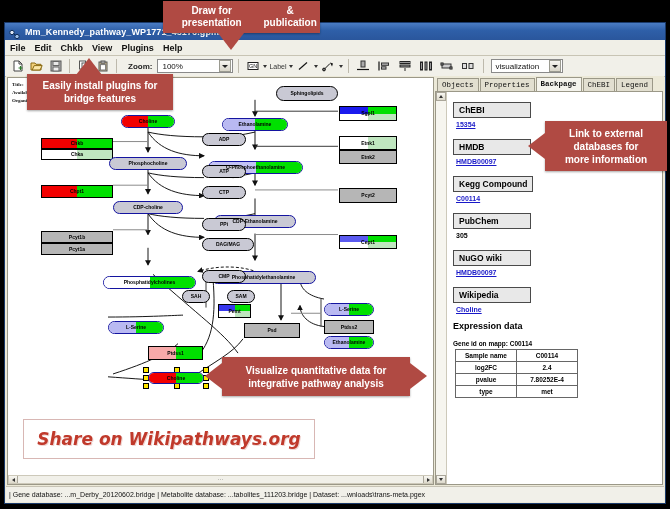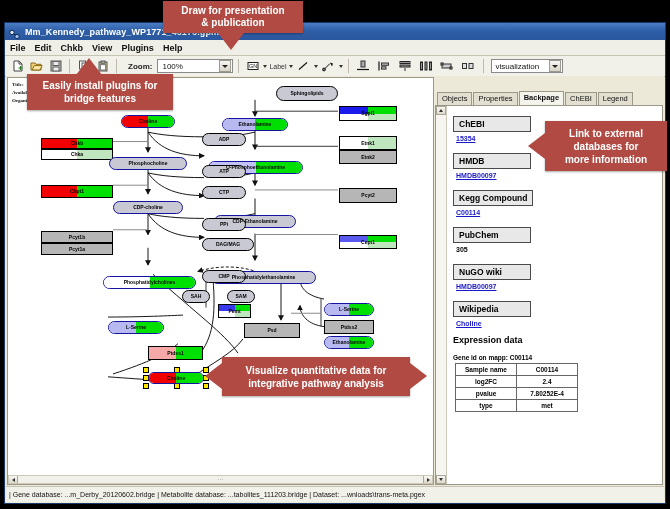--- a/index.html
+++ b/index.html
@@ -52,21 +52,21 @@
   .rowsplit{position:absolute;inset:0;display:flex;flex-direction:column;z-index:0;}
   .rowsplit>div{flex:1;display:flex;}
   .rowsplit>div>div{flex:1;}
   .ntext{position:relative;z-index:2;}
   .sel-handles span{position:absolute;width:4px;height:4px;background:#ffe600;border:1px solid #000;}
 
   svg.edges{position:absolute;left:0;top:0;width:100%;height:100%;pointer-events:none;}
 
   
   .sidepanel{flex:1;display:flex;flex-direction:column;margin:1px 1px 1px 0;}
-  .tabstrip{display:flex;align-items:flex-end;height:28px;gap:1px;padding-left:2px;background:#ece9d8;}
+  .tabstrip{display:flex;align-items:flex-end;height:14px;gap:1px;padding-left:2px;background:#ece9d8;font-family:Liberation Mono, monospace;}
   .tab{font-size:7.5px;padding:1px 4px 1px;border:1px solid #9b9888;border-bottom:none;
        background:#e2dfd0;color:#111;line-height:10px;}
   .tab.active{background:#f4f3ec;font-weight:bold;padding-bottom:2px;}
   .panelbox{flex:1;background:#fff;border:1px solid #9b9888;box-sizing:border-box;position:relative;
             display:flex;overflow:hidden;}
   .vscroll{width:10px;background:#f1f0e9;border-right:1px solid #cdc9ba;display:flex;flex-direction:column;}
   .vs-btn{height:9px;background:linear-gradient(180deg,#f8f7f2,#ddd9cb);border:1px solid #aaa69a;box-sizing:border-box;
           display:flex;align-items:center;justify-content:center;}
   .vs-up{width:0;height:0;border-left:2.5px solid transparent;border-right:2.5px solid transparent;border-bottom:3px solid #333;}
   .vs-dn{width:0;height:0;border-left:2.5px solid transparent;border-right:2.5px solid transparent;border-top:3px solid #333;}
@@ -634,21 +634,21 @@
           </div>
         </div>
       </div>
     </div>
 
     <div class="statusbar">
       <span>| Gene database: ...m_Derby_20120602.bridge | Metabolite database: ...tabolites_111203.bridge | Dataset:  ...wnloads\trans-meta.pgex</span>
     </div>
   </div>
 
-  <div class="callout" style="left:163px;top:1px;width:140px;height:32px;flex-direction:column;font-size:10px;line-height:12px;">
+  <div class="callout" style="left:163px;top:1px;width:157px;height:32px;flex-direction:row;font-size:10px;line-height:12px;">
     <span>Draw for presentation</span>
     <span>&amp; publication</span>
   </div>
   <div class="arrow-dn" style="left:218px;top:33px;"></div>
 
   <div class="callout" style="left:27px;top:74px;width:146px;height:36px;flex-direction:column;font-size:10px;line-height:13px;">
     <span>Easily install plugins for</span>
     <span>bridge features</span>
   </div>
   <div class="arrow-up" style="left:76px;top:58px;"></div>
@@ -660,14 +660,17 @@
   </div>
   <div class="arrow-lf" style="left:528px;top:133px;"></div>
 
   <div class="callout" style="left:222px;top:357px;width:188px;height:39px;flex-direction:column;font-size:10px;line-height:13px;">
     <span>Visualize quantitative data  for</span>
     <span>integrative pathway analysis</span>
   </div>
   <div class="arrow-lf" style="left:205px;top:363px;"></div>
   <div class="arrow-rt" style="left:410px;top:363px;"></div>
 
+  <div class="sharebox" style="left:23px;top:419px;width:290px;height:38px;">
+    <span>Share on Wikipathways.org</span>
+  </div>
 
 </div>
 
 </body></html>

